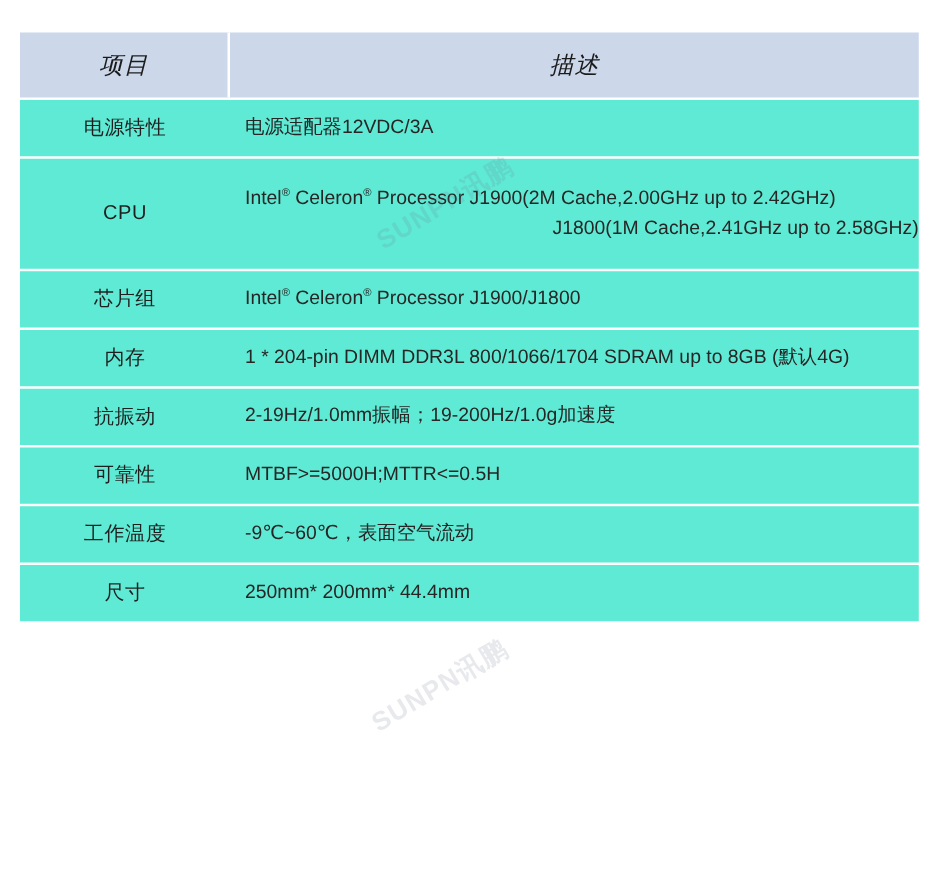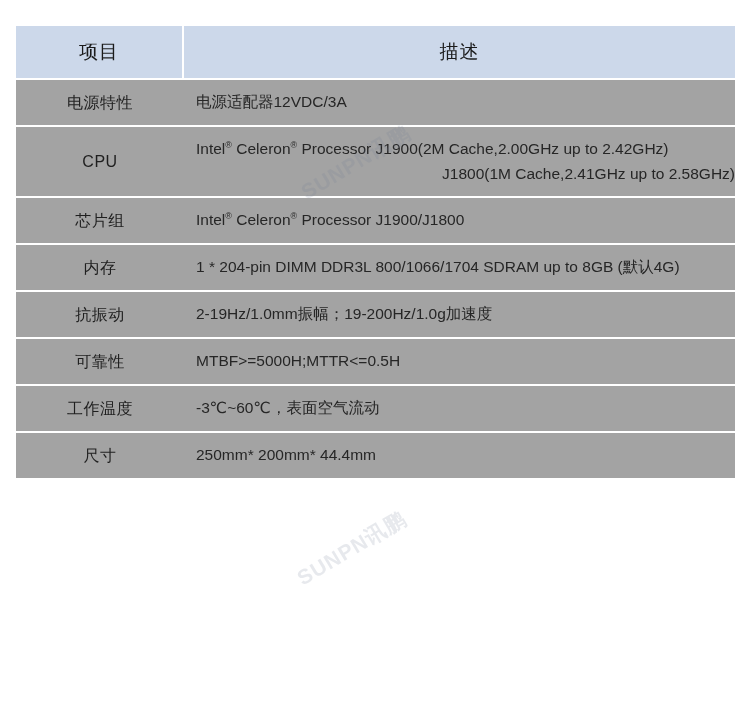--- a/index.html
+++ b/index.html
@@ -45,43 +45,44 @@
 
   
   .hdr-cell {
     background: #ccd8ea;
     color: #1b1b1b;
     font-size: 19px;
     font-weight: normal;
     height: 52px;
     text-align: center;
     letter-spacing: 1px;
+    font-style: italic;
   }
   .hdr-cell.hdr-item { border-right: 2px solid #ffffff; }
 
   
   .cell {
-    background: #a3a3a3;
+    background: #5eead4;
     color: #262626;
     font-size: 15.5px;
     line-height: 1.45;
   }
   .cell-item {
     text-align: center;
     border-right: 2px solid #ffffff;
     font-size: 16px;
     color: #1f1f1f;
     letter-spacing: 0.5px;
   }
   .cell-desc {
     text-align: left;
     padding-left: 12px !important;
   }
   .spec-table tbody tr { height: 45px; }
-  .spec-table tbody tr.row-tall { height: 69px; }
+  .spec-table tbody tr.row-tall { height: 88px; }
 
   .desc-line { display: block; white-space: nowrap; }
   .desc-line + .desc-line { margin-top: 2px; text-align: right; }
 
   sup.reg {
     font-size: 9px;
     vertical-align: super;
     line-height: 0;
   }
 
@@ -152,21 +153,21 @@
         </tr>
         <tr>
           <td class="cell cell-item">可靠性</td>
           <td class="cell cell-desc">
             <span class="desc-line">MTBF&gt;=5000H;MTTR&lt;=0.5H</span>
           </td>
         </tr>
         <tr>
           <td class="cell cell-item">工作温度</td>
           <td class="cell cell-desc">
-            <span class="desc-line">-3℃~60℃，表面空气流动</span>
+            <span class="desc-line">-9℃~60℃，表面空气流动</span>
           </td>
         </tr>
         <tr>
           <td class="cell cell-item">尺寸</td>
           <td class="cell cell-desc">
             <span class="desc-line">250mm* 200mm* 44.4mm</span>
           </td>
         </tr>
       </tbody>
   </table>

